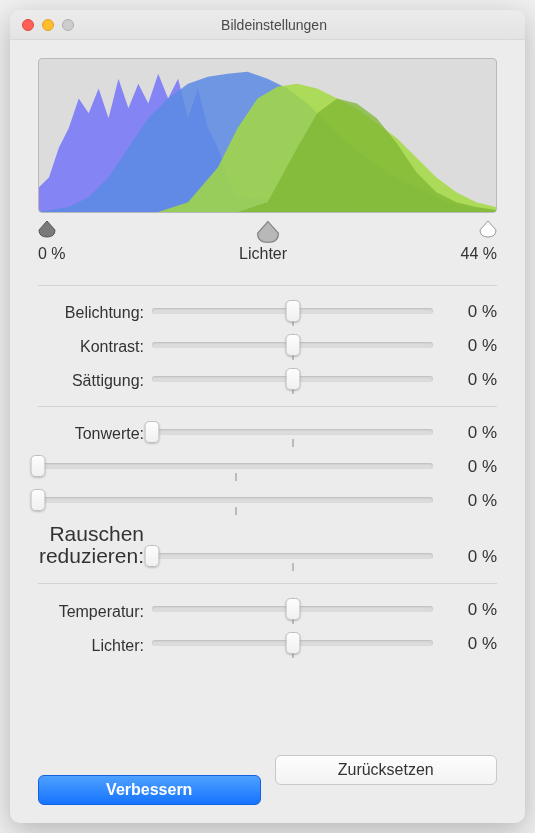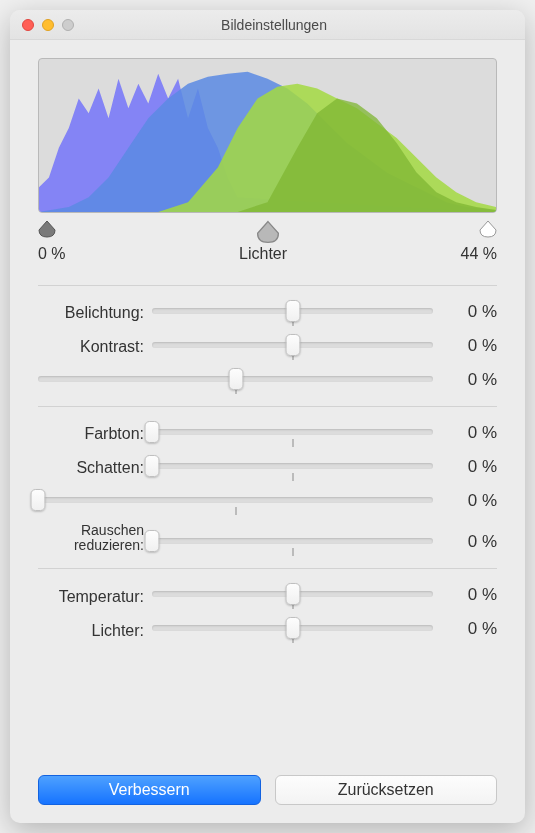--- a/index.html
+++ b/index.html
@@ -110,21 +110,21 @@
       gap: 8px;
     }
     .slider-label {
       width: 106px;
       text-align: right;
       font-size: 16px;
       color: #333;
       line-height: 1.1;
     }
     .slider-label.multiline {
-      font-size: 14px;
+      font-size: 21px;
       line-height: 1.05;
     }
     .slider-wrap {
       flex: 1;
       position: relative;
       height: 22px;
       display: flex;
       align-items: center;
     }
     .slider-track {
@@ -177,21 +177,22 @@
       border: 1px solid #c8c8c8;
       cursor: pointer;
       display: flex;
       align-items: center;
       justify-content: center;
     }
     .btn-primary {
       background: linear-gradient(#4ea1ff, #1673ff);
       border-color: #1262e0;
       color: #fff;
-      font-weight: 400;
+      font-weight: 700;
+      margin-top: 20px;
     }
     .btn-secondary {
       background: linear-gradient(#fdfdfd, #f3f3f3);
       color: #333;
       text-align: center;
     }
   </style>
 </head>
 <body>
 
@@ -257,41 +258,41 @@
         <div class="slider-row">
           <div class="slider-label">Kontrast:</div>
           <div class="slider-wrap">
             <div class="slider-track"></div>
             <div class="slider-tick"></div>
             <div class="slider-thumb" style="left: 50%;"></div>
           </div>
           <div class="slider-value">0 %</div>
         </div>
         <div class="slider-row">
+          <div class="slider-label">Sättigung:</div>
           <div class="slider-wrap">
             <div class="slider-track"></div>
             <div class="slider-tick"></div>
             <div class="slider-thumb" style="left: 50%;"></div>
           </div>
           <div class="slider-value">0 %</div>
         </div>
       </div>
     <div class="divider" style="margin-top:16px"></div>
     <div class="slider-group" id="group2">
         <div class="slider-row">
-          <div class="slider-label">Farbton:</div>
+          <div class="slider-label">Tonwerte:</div>
           <div class="slider-wrap">
             <div class="slider-track"></div>
             <div class="slider-tick"></div>
             <div class="slider-thumb" style="left: 0%;"></div>
           </div>
           <div class="slider-value">0 %</div>
         </div>
         <div class="slider-row">
-          <div class="slider-label">Schatten:</div>
           <div class="slider-wrap">
             <div class="slider-track"></div>
             <div class="slider-tick"></div>
             <div class="slider-thumb" style="left: 0%;"></div>
           </div>
           <div class="slider-value">0 %</div>
         </div>
         <div class="slider-row">
           <div class="slider-wrap">
             <div class="slider-track"></div>

